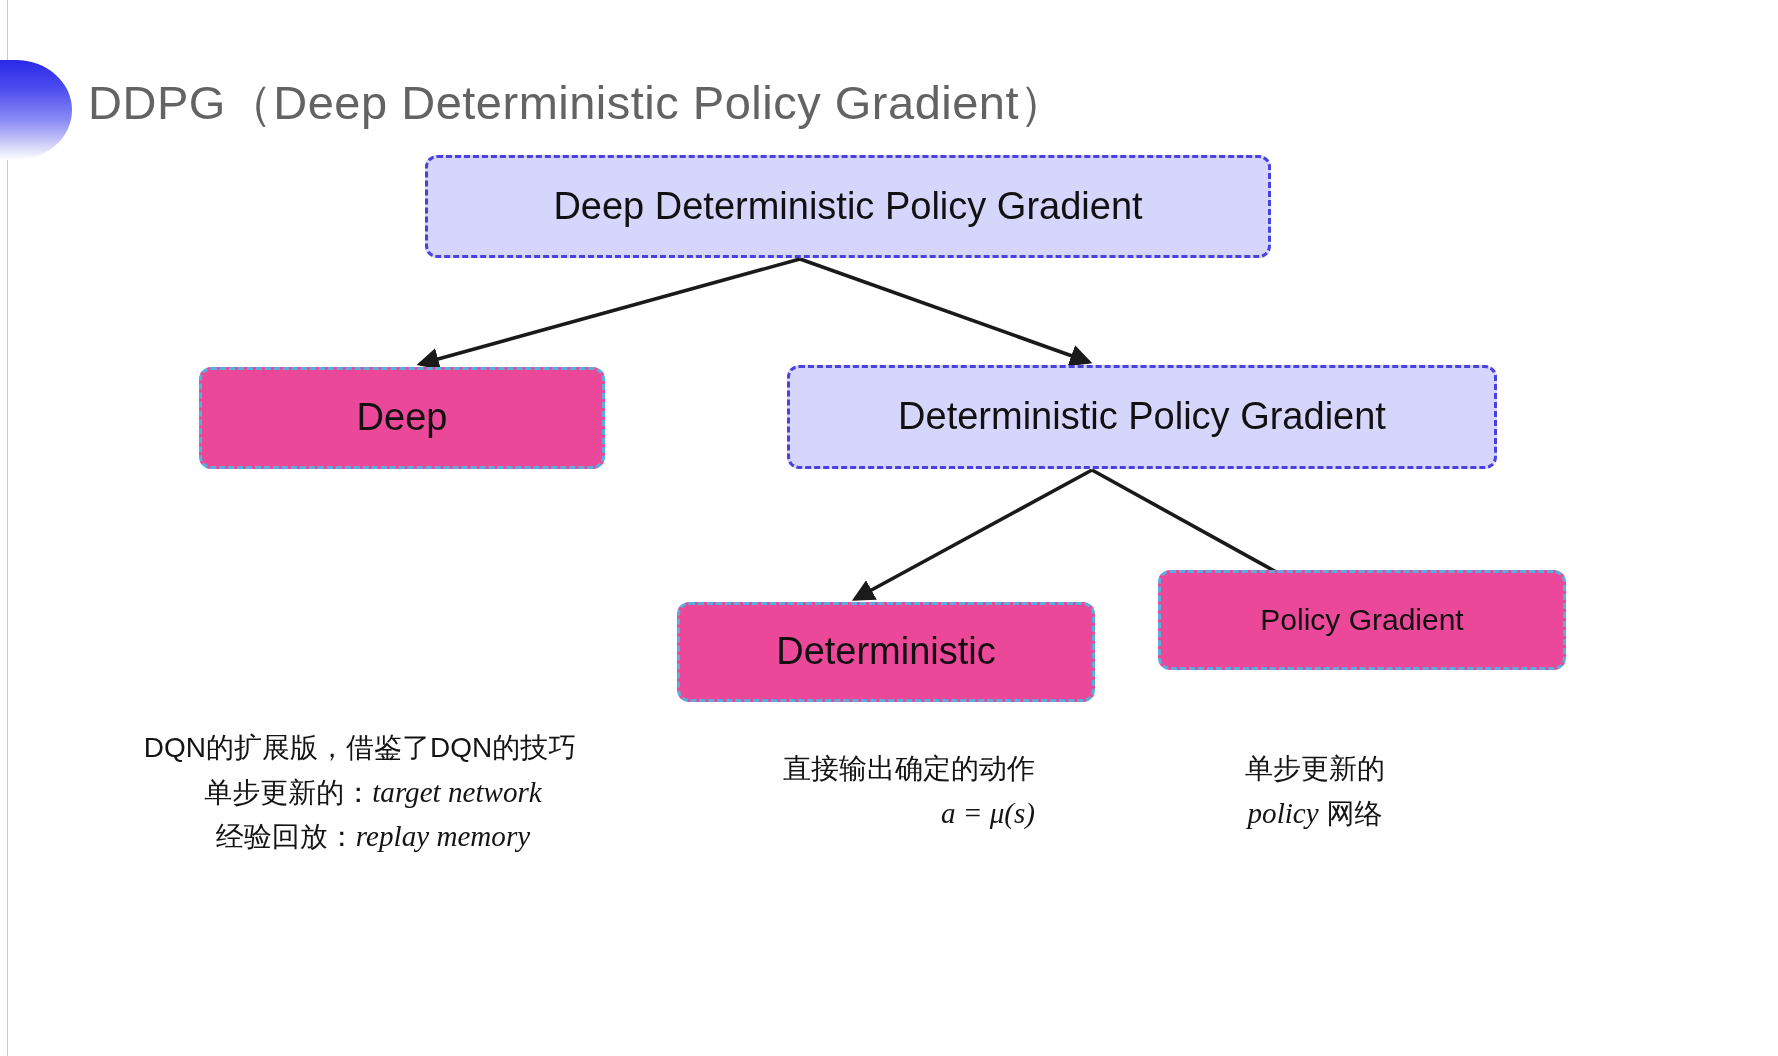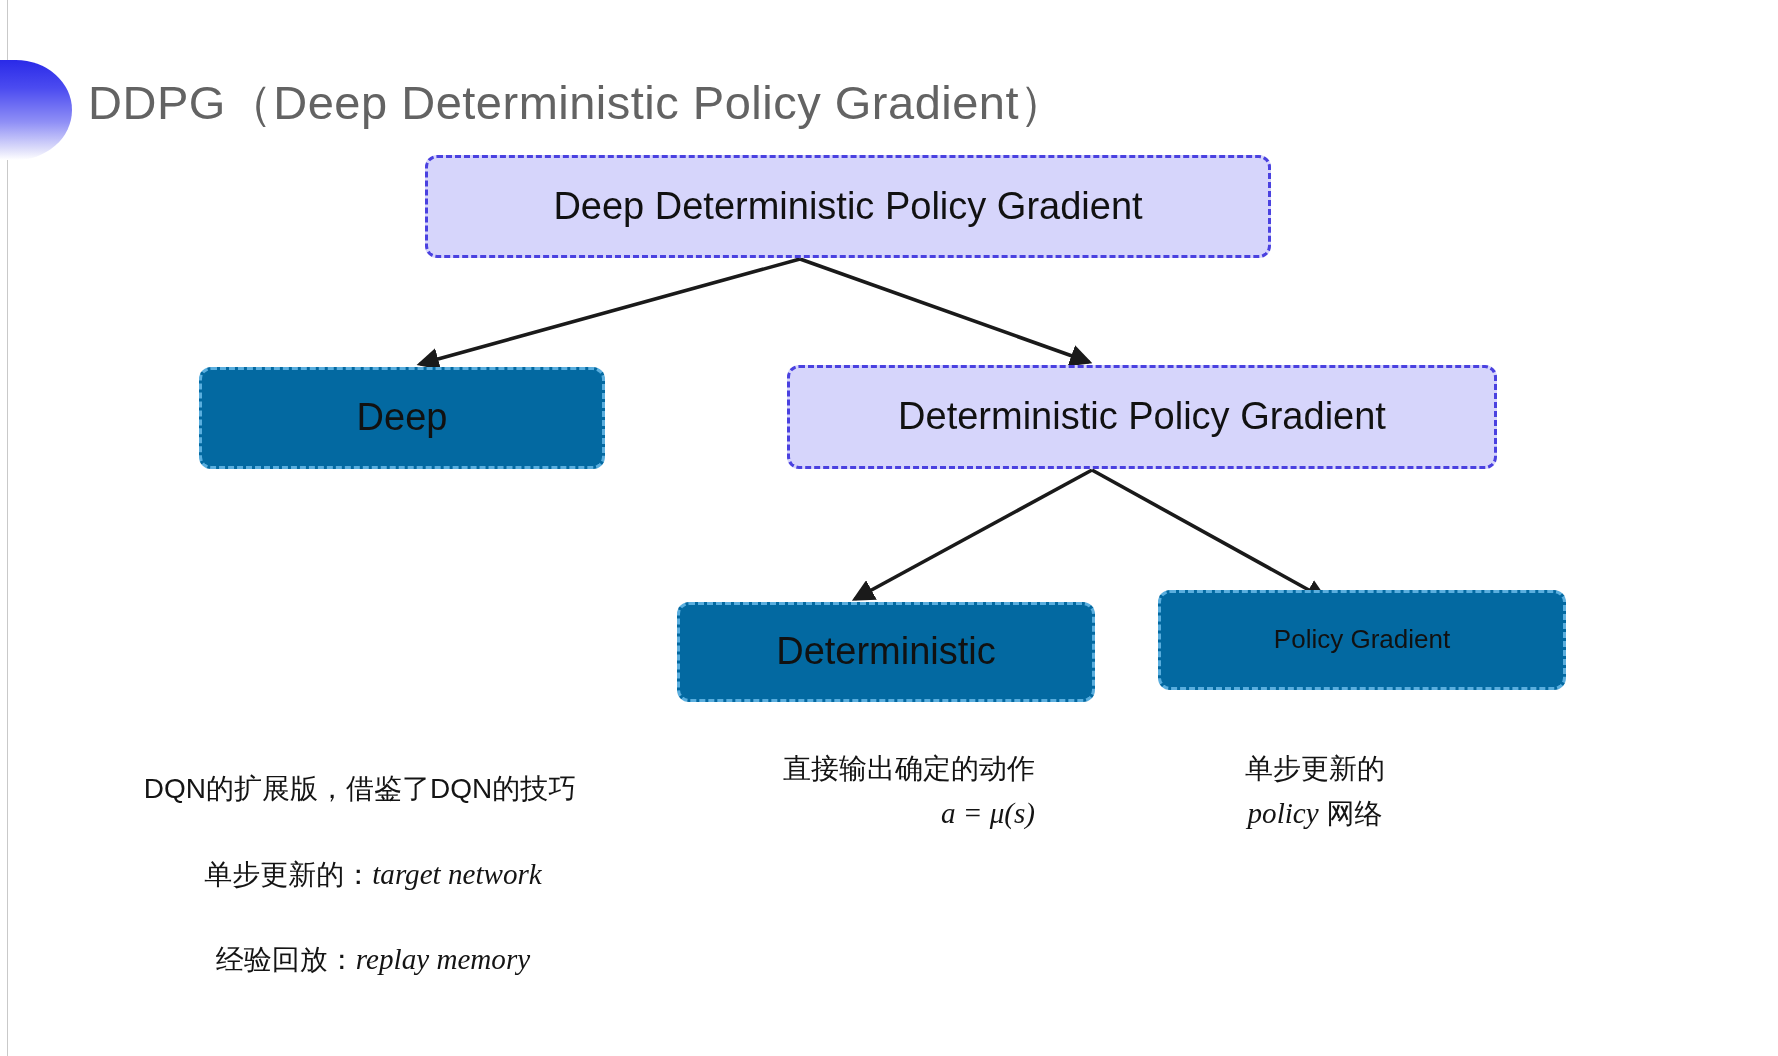--- a/index.html
+++ b/index.html
@@ -59,29 +59,29 @@
     color: #111111;
     border-radius: 12px;
     line-height: 1.15;
     margin-left: 48px;
   }
   .node-purple {
     background: #d6d5fb;
     border: 3px dashed #4a41e0;
   }
   .node-blue {
-    background: #0369a1;
+    background: #ec4899;
     border: 3px dashed #5aaede;
   }
 
   #node-root   { left: 377px;  top: 155px; width: 846px; height: 103px; font-size: 38px; }
   #node-deep   { left: 151px;  top: 367px; width: 406px; height: 102px; font-size: 38px; }
   #node-dpg    { left: 739px;  top: 365px; width: 710px; height: 104px; font-size: 38px; }
   #node-det    { left: 629px;  top: 602px; width: 418px; height: 100px; font-size: 38px; }
-  #node-pg     { left: 1110px; top: 590px; width: 408px; height: 100px; font-size: 26px; }
+  #node-pg     { left: 1110px; top: 570px; width: 408px; height: 100px; font-size: 30px; }
 
   
   #arrows {
     position: absolute;
     left: 0; top: 0;
     width: 1778px;
     height: 1056px;
     pointer-events: none;
   }
 
@@ -105,21 +105,21 @@
     font-size: 28px;
     text-align: right;
   }
   #caption-pg {
     left: 1140px;
     top: 748px;
     width: 350px;
     font-size: 28px;
   }
   .cap-line { white-space: nowrap; }
-  #caption-deep .cap-line { display: block; margin-top: 41px; }
+  #caption-deep .cap-line { display: block; }
   .mathit {
     font-family: "Liberation Serif", "DejaVu Serif", serif;
     font-style: italic;
     font-size: 1.04em;
   }
   .indent1 { padding-left: 26px; }
 </style>
 </head>
 <body>
 

